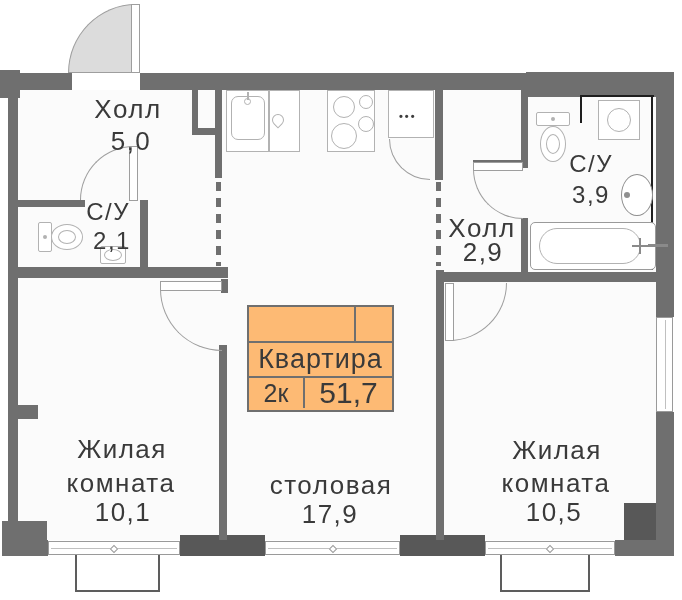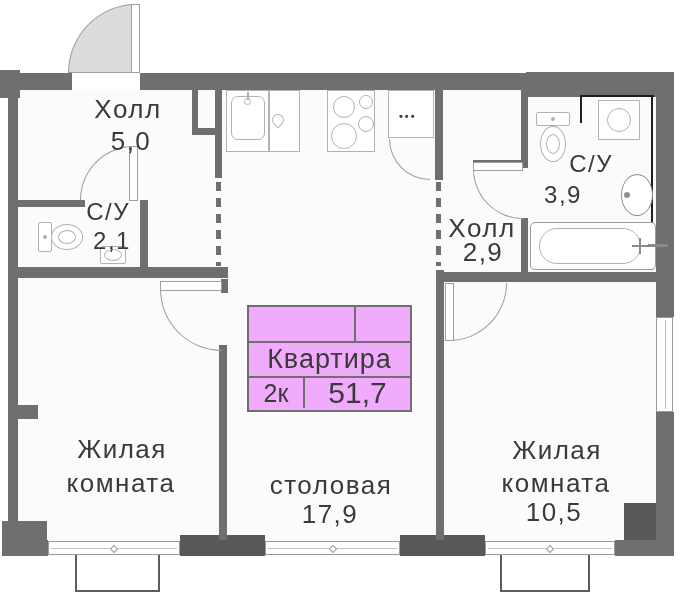--- a/index.html
+++ b/index.html
@@ -20,21 +20,21 @@
   .sector{position:absolute;background:var(--door-fill);border:1px solid var(--line);border-top-left-radius:100% 100%}
   .fx{position:absolute;border:1.5px solid var(--fixture);background:#fff}
   .fxl{position:absolute;background:var(--fixture)}
   .circ{border-radius:50%}
   .nline{position:absolute;background:var(--black)}
   .win{position:absolute;background:#fff;border:1px solid #9a9a9a}
   .win .mid{position:absolute;left:2px;right:2px;top:50%;height:1px;background:#c0c0c0}
   .win .midv{position:absolute;top:2px;bottom:2px;left:50%;width:1px;background:#c0c0c0}
   .win .tick{position:absolute;width:6px;height:6px;background:#fff;border:1px solid #9a9a9a;transform:rotate(45deg)}
   .balc{position:absolute;background:#fff;border:2px solid #5d5d5d;border-top:none}
-  .card{position:absolute;left:247px;top:305px;width:165px;height:107px;background:#f0abfc;border:2px solid var(--wall);color:var(--text)}
+  .card{position:absolute;left:247px;top:305px;width:147px;height:107px;background:#fdba74;border:2px solid var(--wall);color:var(--text)}
   .card .r1{position:relative;height:36px;border-bottom:2px solid var(--wall)}
   .card .r1 .div1{position:absolute;left:105px;top:0;bottom:0;width:2px;background:var(--wall)}
   .card .r2{height:35px;border-bottom:2px solid var(--wall);display:flex;align-items:center;justify-content:center;font-size:27px;letter-spacing:1px}
   .card .r3{position:relative;height:30px;display:flex}
   .card .r3 .c1{width:56px;border-right:2px solid var(--wall);display:flex;align-items:center;justify-content:center;font-size:25px}
   .card .r3 .c2{flex:1;display:flex;align-items:center;justify-content:center;font-size:30px}
   .dots{position:absolute;color:#3d3d3d;font-size:11px;letter-spacing:2px;font-weight:bold}
   .drop{position:absolute;width:12px;height:12px;border:1.5px solid var(--fixture);border-radius:0 50% 50% 50%;transform:rotate(-135deg);background:#fff}
 </style>
 </head>
@@ -152,27 +152,28 @@
   <div class="lbl" style="left:128px;top:109px">Холл</div>
   <div class="lbl" style="left:131px;top:141px">5,0</div>
 
   <div class="lbl sm" style="left:108px;top:212px">С/У</div>
   <div class="lbl sm" style="left:112px;top:241px">2,1</div>
 
   <div class="lbl" style="left:482px;top:228px">Холл</div>
   <div class="lbl" style="left:483px;top:252px">2,9</div>
 
   <div class="lbl sm" style="left:591px;top:164px">С/У</div>
-  <div class="lbl sm" style="left:563px;top:195px">3,9</div>
+  <div class="lbl sm" style="left:591px;top:195px">3,9</div>
 
   <div class="lbl" style="left:331px;top:485px">столовая</div>
   <div class="lbl" style="left:330px;top:514px">17,9</div>
 
   <div class="lbl" style="left:122px;top:449px">Жилая</div>
   <div class="lbl" style="left:121px;top:483px">комната</div>
+  <div class="lbl" style="left:123px;top:512px">10,1</div>
 
   <div class="lbl" style="left:557px;top:450px">Жилая</div>
   <div class="lbl" style="left:556px;top:483px">комната</div>
   <div class="lbl" style="left:554px;top:512px">10,5</div>
 
   <div class="card">
     <div class="r1">
       <div class="div1"></div>
     </div>
     <div class="r2">Квартира</div>

